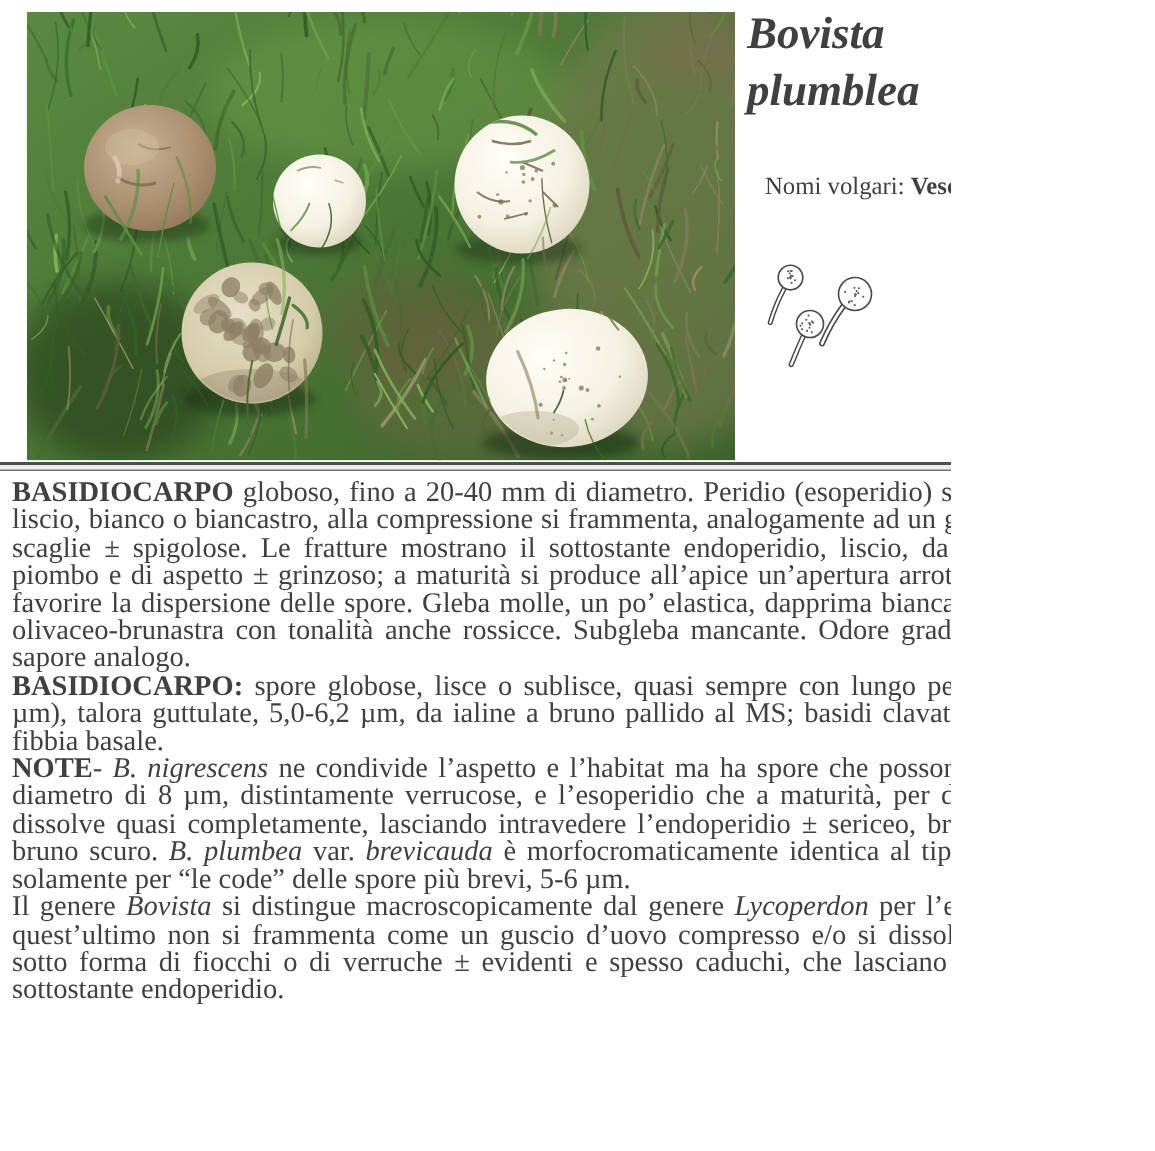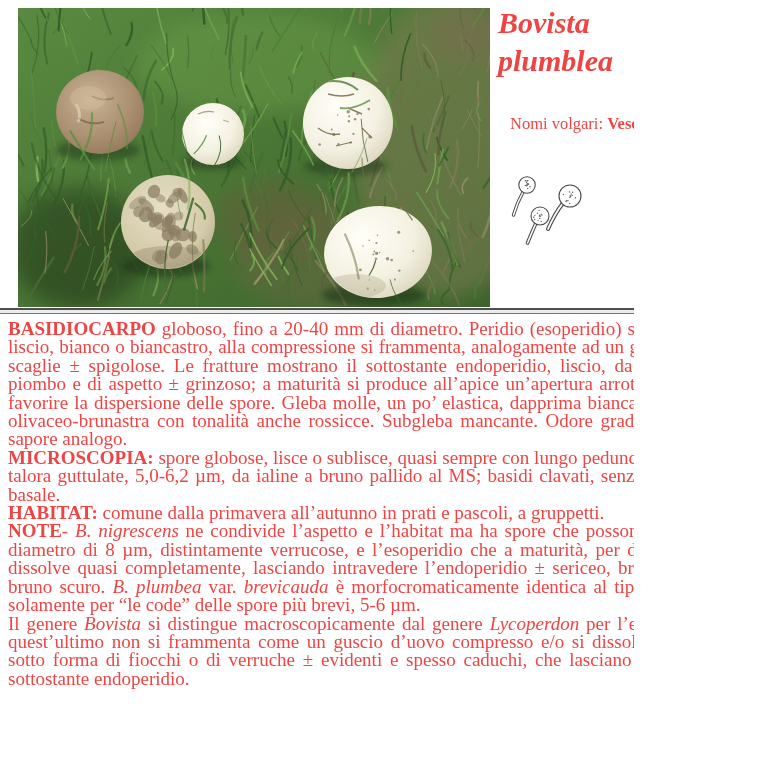--- a/index.html
+++ b/index.html
@@ -1,17 +1,17 @@
 <!DOCTYPE html>
 <html lang="it"><head>
 <meta charset="utf-8">
 <style>
   html,body{margin:0;padding:0;background:#fff;}
   .page{position:relative;width:634px;height:767px;background:#ffffff;overflow:hidden;
-        font-family:"Liberation Serif","DejaVu Serif",serif;color:#ef4444;}
+        font-family:"Liberation Serif","DejaVu Serif",serif;color:#404040;}
   .photo{position:absolute;left:18px;top:8px;width:472px;height:299px;overflow:hidden;}
   .photo svg{display:block;}
   .titleblock{position:absolute;left:498px;top:4px;width:170px;}
   .title{font-size:30px;line-height:1.28;font-weight:bold;font-style:italic;margin:0;}
   .vulgar{position:absolute;left:498px;top:102px;font-size:16.5px;margin:12px;white-space:nowrap;}
   .vulgar b{font-weight:bold;}
   .spores{position:absolute;left:506px;top:171px;width:82px;height:76px;}
   .divider{position:absolute;left:0;top:308px;width:770px;height:6px;box-sizing:border-box;
            background:#ececec;border:0;border-top:2px solid #4f4f4f;border-bottom:1px solid #757575;margin:0;}
   .bodytext{position:absolute;left:8px;top:320px;width:755px;font-size:19px;line-height:18.4px;
@@ -577,19 +577,18 @@
           <circle cx="57.4" cy="23.6" r="0.7"></circle>
           <circle cx="66.6" cy="21.2" r="0.7"></circle>
         </g>
     </svg>
   </div>
 
   <hr class="divider">
 
   <div class="bodytext">
       <p><span class="b ">BASIDIOCARPO</span><span class=""> globoso, fino a 20-40 mm di diametro. Peridio (esoperidio) spesso 0,5-1 mm, liscio, bianco o biancastro, alla compressione si frammenta, analogamente ad un guscio d’uovo, in scaglie ± spigolose. Le fratture mostrano il sottostante endoperidio, liscio, da bianco a grigio piombo e di aspetto ± grinzoso; a maturità si produce all’apice un’apertura arrotondata al fine di favorire la dispersione delle spore. Gleba molle, un po’ elastica, dapprima bianca, via via gialla e olivaceo-brunastra con tonalità anche rossicce. Subgleba mancante. Odore gradevole, fungino e sapore analogo.</span></p>
-      <p><span class="b ">MICROSCOPIA:</span><span class=""> spore globose, lisce o sublisce, quasi sempre con lungo peduncolo (oltre 4 µm), talora guttulate, 5,0-6,2 µm, da ialine a bruno pallido al MS; basidi clavati, senza giunto a fibbia basale.</span></p>
-      <p><span class="b ">HABITAT:</span><span class=""> comune dalla primavera all’autunno in prati e pascoli, a gruppetti.</span></p>
+      <p><span class="b ">BASIDIOCARPO:</span><span class=""> spore globose, lisce o sublisce, quasi sempre con lungo peduncolo (oltre 4 µm), talora guttulate, 5,0-6,2 µm, da ialine a bruno pallido al MS; basidi clavati, senza giunto a fibbia basale.</span></p>
       <p><span class="b ">NOTE</span><span class="">- </span><span class="i">B. nigrescens</span><span class=""> ne condivide l’aspetto e l’habitat ma ha spore che possono raggiungere il diametro di 8 µm, distintamente verrucose, e l’esoperidio che a maturità, per disseccamento, si dissolve quasi completamente, lasciando intravedere l’endoperidio ± sericeo, brillante, di colore bruno scuro. </span><span class="i">B. plumbea</span><span class=""> var. </span><span class="i">brevicauda</span><span class=""> è morfocromaticamente identica al tipo e ne differisce solamente per “le code” delle spore più brevi, 5-6 µm.</span></p>
       <p><span class="">Il genere </span><span class="i">Bovista</span><span class=""> si distingue macroscopicamente dal genere </span><span class="i">Lycoperdon</span><span class=""> per l’esoperidio che in quest’ultimo non si frammenta come un guscio d’uovo compresso e/o si dissolve, ma permane sotto forma di fiocchi o di verruche ± evidenti e spesso caduchi, che lasciano un’impronta sul sottostante endoperidio.</span></p>
     </div>
 
 </div>
 
 </body></html>

